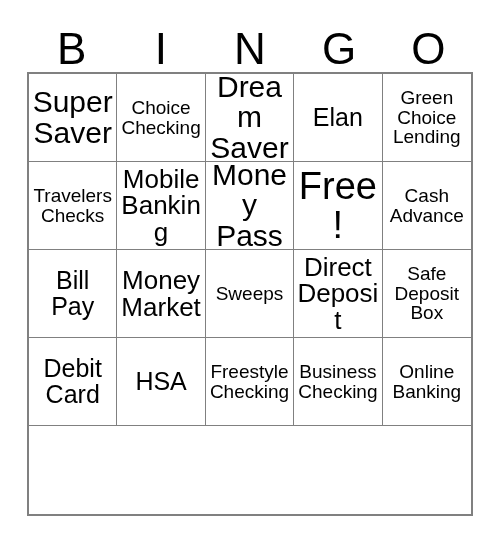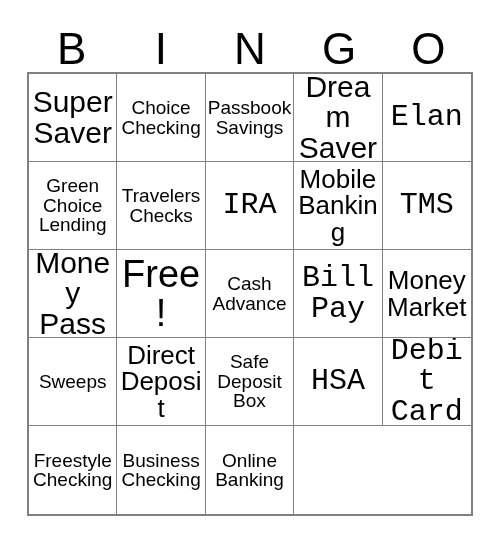--- a/index.html
+++ b/index.html
@@ -68,21 +68,21 @@
   .cell-text {
     text-align: center;
     width: 100%;
     line-height: 1.02;
     word-break: break-word;
     white-space: pre-line;
   }
 
   
   .sz-xl   { font-size: 38px; }
-  .sz-lg   { font-size: 30px; font-family: Liberation Mono, monospace; }
+  .sz-lg   { font-size: 25px; }
   .sz-ml   { font-size: 30px; }
   .sz-md   { font-size: 26px; }
   .sz-sm   { font-size: 19px; }
   .sz-xs   { font-size: 19px; }
 </style>
 </head>
 <body>
 
 <div id="bingo-card">
 
@@ -98,49 +98,39 @@
 
     <div class="bingo-cell">
         <div class="cell-text sz-ml">Super
 Saver</div>
       </div>
     <div class="bingo-cell">
         <div class="cell-text sz-xs">Choice
 Checking</div>
       </div>
     <div class="bingo-cell">
-        <div class="cell-text sz-xs">Passbook
-Savings</div>
-      </div>
-    <div class="bingo-cell">
         <div class="cell-text sz-ml">Dream
 Saver</div>
       </div>
     <div class="bingo-cell">
         <div class="cell-text sz-lg">Elan</div>
       </div>
 
     <div class="bingo-cell">
         <div class="cell-text sz-sm">Green
 Choice
 Lending</div>
       </div>
     <div class="bingo-cell">
         <div class="cell-text sz-xs">Travelers
 Checks</div>
       </div>
     <div class="bingo-cell">
-        <div class="cell-text sz-lg">IRA</div>
-      </div>
-    <div class="bingo-cell">
         <div class="cell-text sz-md">Mobile
 Banking</div>
-      </div>
-    <div class="bingo-cell">
-        <div class="cell-text sz-lg">TMS</div>
       </div>
 
     <div class="bingo-cell">
         <div class="cell-text sz-ml">Money
 Pass</div>
       </div>
     <div class="bingo-cell">
         <div class="cell-text sz-xl">Free!</div>
       </div>
     <div class="bingo-cell">
@@ -162,26 +152,26 @@
     <div class="bingo-cell">
         <div class="cell-text sz-md">Direct
 Deposit</div>
       </div>
     <div class="bingo-cell">
         <div class="cell-text sz-sm">Safe
 Deposit
 Box</div>
       </div>
     <div class="bingo-cell">
-        <div class="cell-text sz-lg">HSA</div>
+        <div class="cell-text sz-lg">Debit
+Card</div>
       </div>
 
     <div class="bingo-cell">
-        <div class="cell-text sz-lg">Debit
-Card</div>
+        <div class="cell-text sz-lg">HSA</div>
       </div>
     <div class="bingo-cell">
         <div class="cell-text sz-xs">Freestyle
 Checking</div>
       </div>
     <div class="bingo-cell">
         <div class="cell-text sz-xs">Business
 Checking</div>
       </div>
     <div class="bingo-cell">

